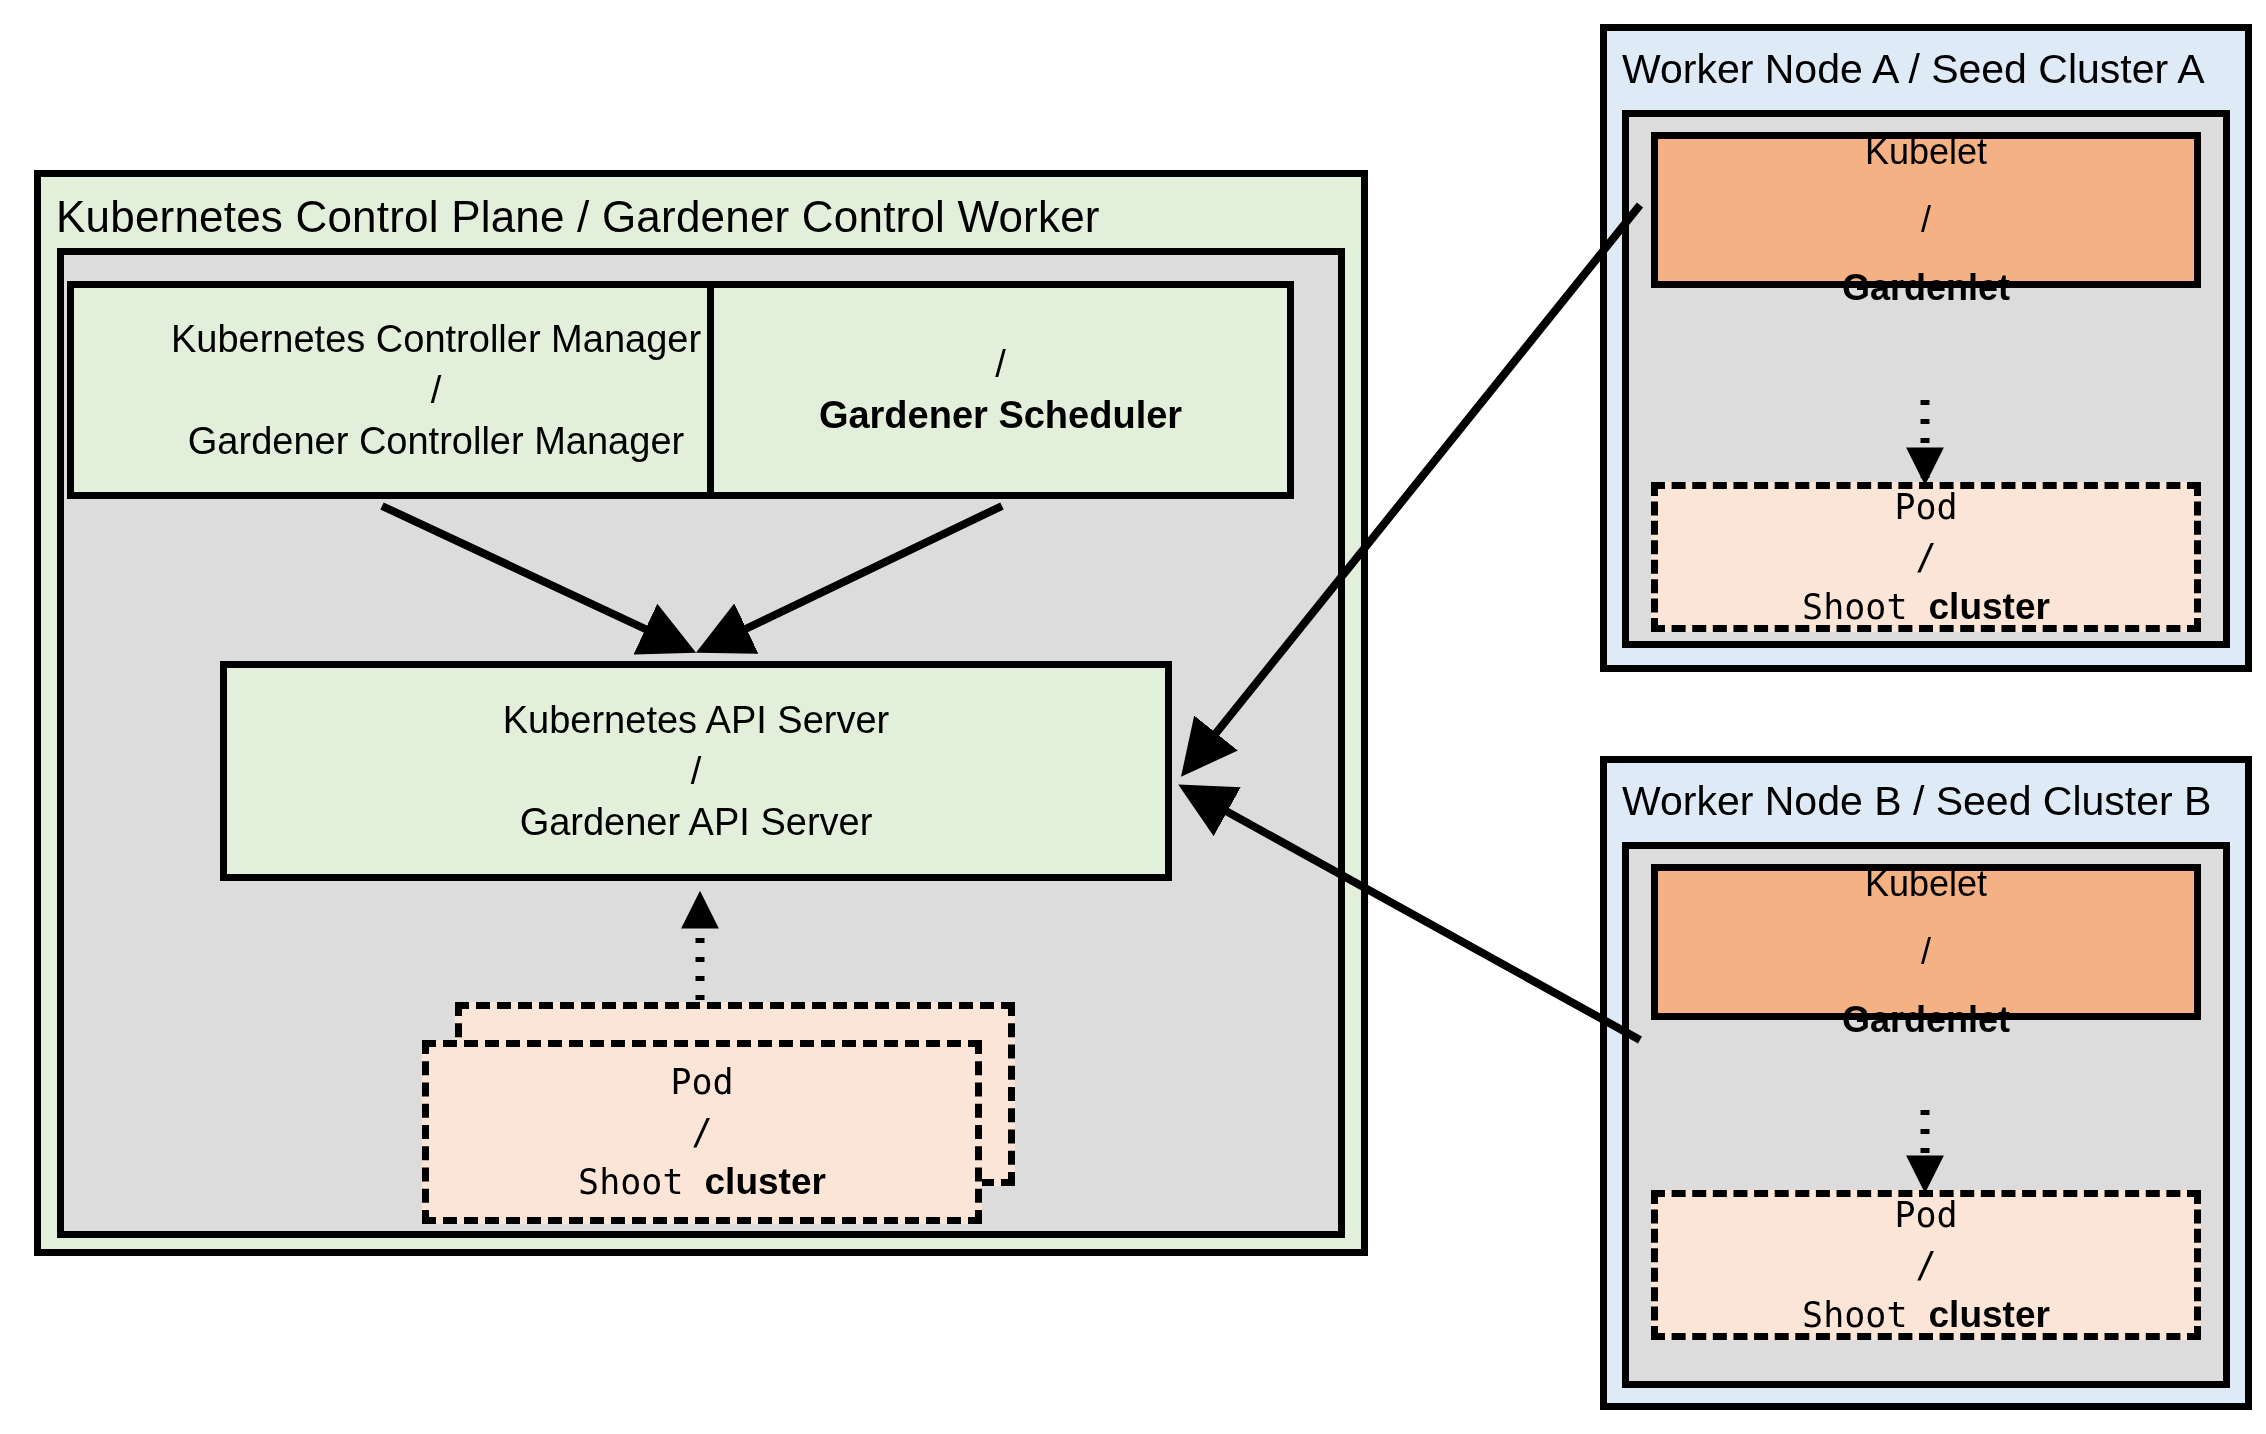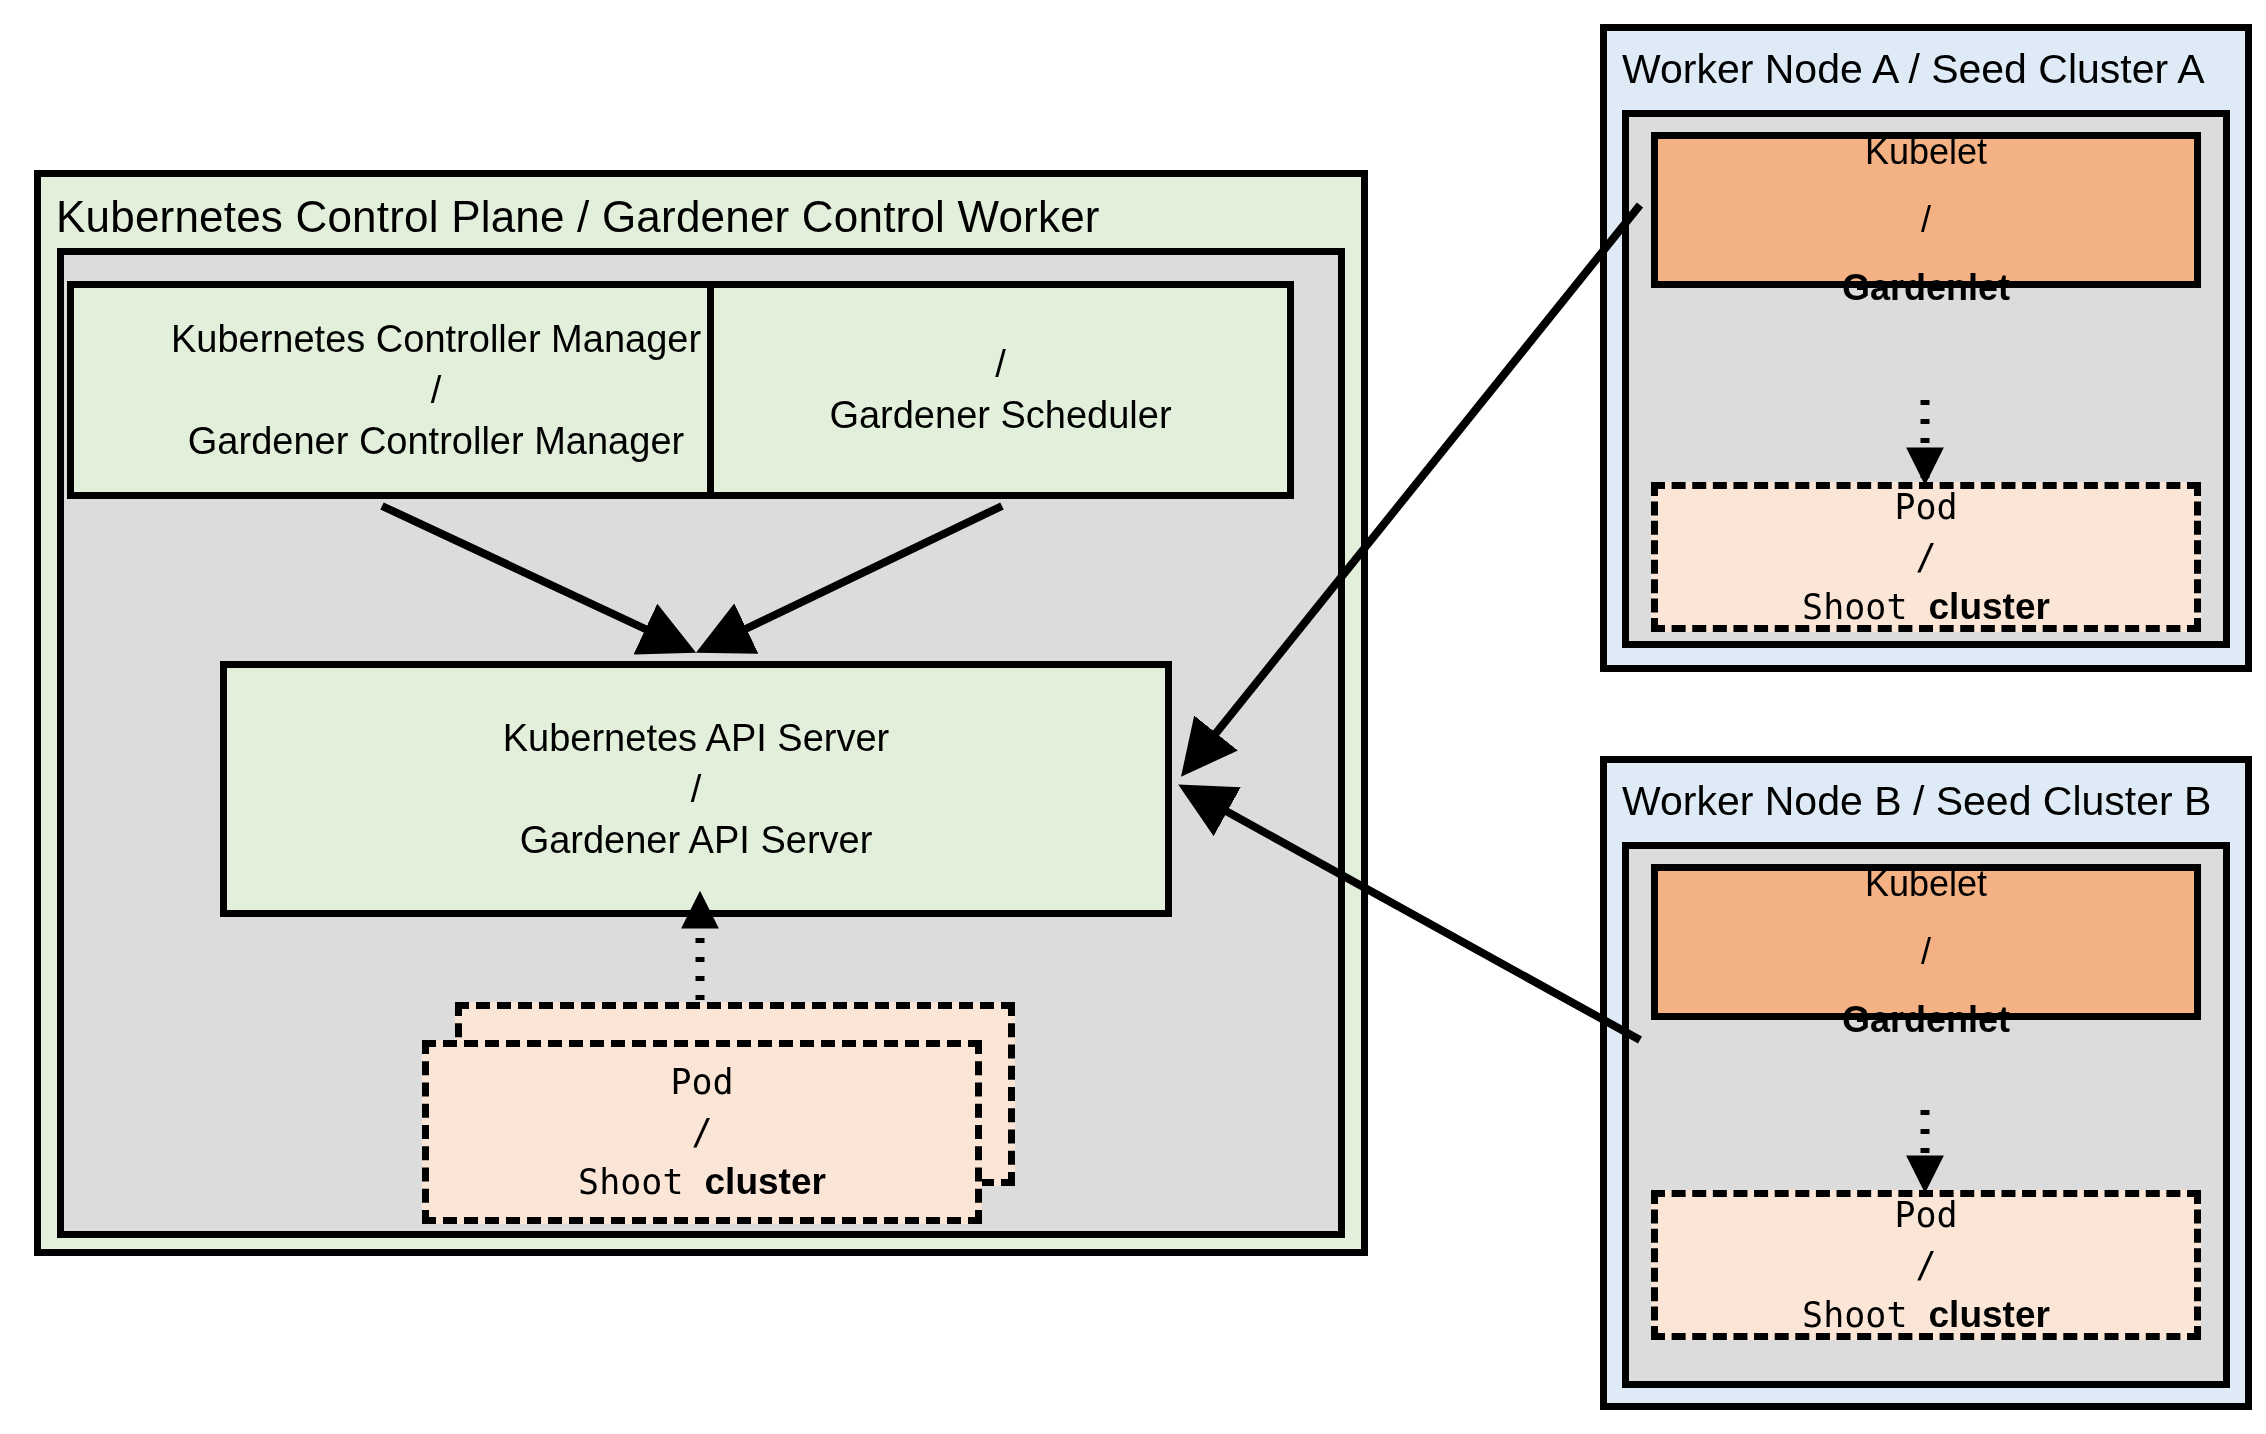--- a/index.html
+++ b/index.html
@@ -13,24 +13,24 @@
             background:#E2EFDA;border:7px solid #000;}
   #cp-title{left:56px;top:186px;width:1200px;height:62px;
             font-size:44px;line-height:62px;letter-spacing:.2px;white-space:nowrap;}
   #cp-inner{left:57px;top:248px;width:1288px;height:990px;
             background:#DCDCDC;border:7px solid #000;}
 
   .greenbox{background:#E2EFDA;border:7px solid #000;
             display:flex;flex-direction:column;align-items:center;justify-content:center;}
   #kcm-box{left:67px;top:281px;width:738px;height:218px;}
   #ksched-box{left:707px;top:281px;width:587px;height:218px;}
-  #kapi-box{left:220px;top:661px;width:952px;height:256px;text-align:right;}
+  #kapi-box{left:220px;top:661px;width:952px;height:220px;text-align:right;}
 
   .ln{font-size:38px;line-height:52px;white-space:nowrap;}
-  .ln.b{font-weight:normal;}
+  .ln.b{font-weight:bold;}
   .slash{font-size:38px;line-height:50px;}
   .podbox{position:absolute;box-sizing:border-box;background:#FBE5D6;
           border:7px dashed #000;display:flex;flex-direction:column;
           align-items:center;justify-content:center;}
   #cp-pod-back{left:455px;top:1002px;width:560px;height:184px;}
   #cp-pod-front{left:422px;top:1040px;width:560px;height:184px;}
 
   .mono{font-family:"DejaVu Sans Mono","Liberation Mono",monospace;
         font-size:35px;line-height:50px;white-space:nowrap;}
   .mono .sans-b{font-family:"Liberation Sans","DejaVu Sans",sans-serif;font-weight:bold;font-size:37px;}

